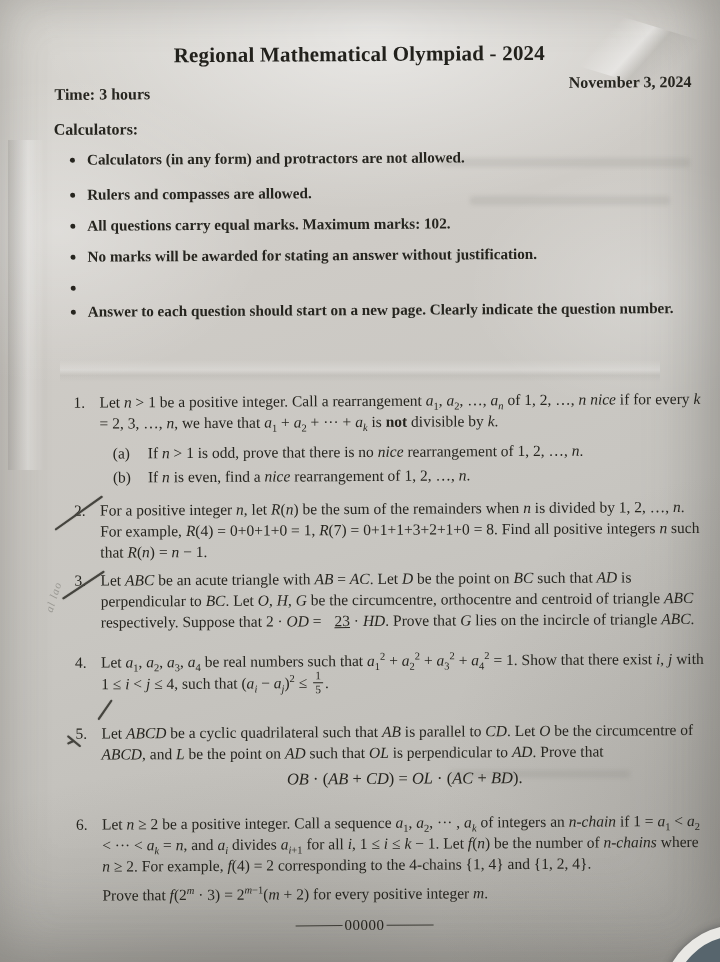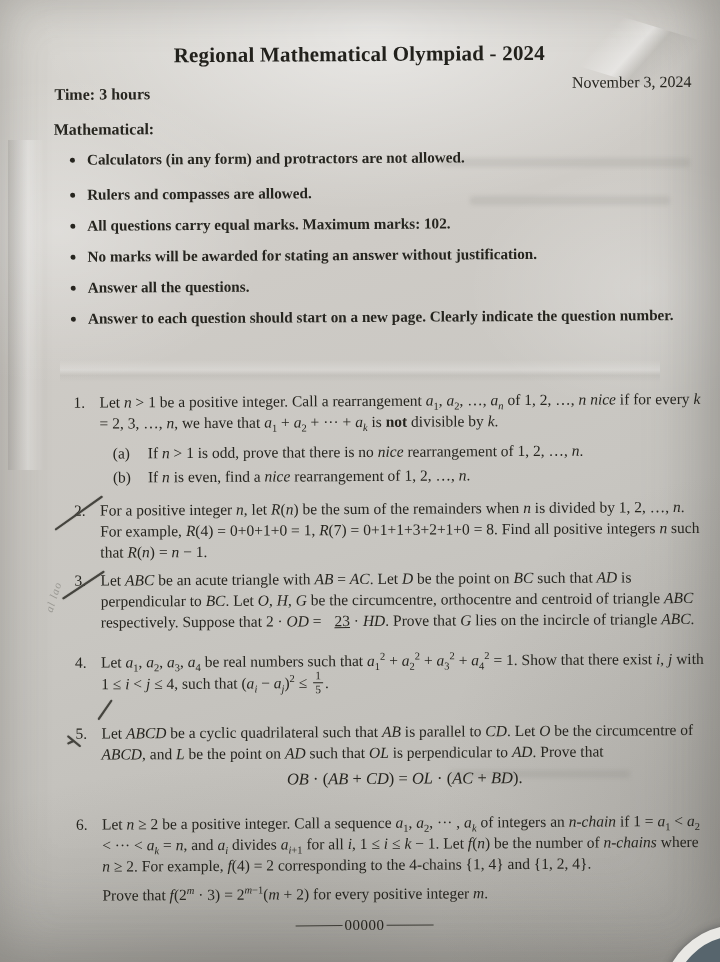--- a/index.html
+++ b/index.html
@@ -14,21 +14,21 @@
       radial-gradient(ellipse 420px 520px at 102% 88%, rgba(96,94,88,0.22), transparent 72%),
       radial-gradient(ellipse 640px 300px at 35% 102%, rgba(104,102,96,0.26), transparent 72%),
       linear-gradient(162deg, #d8d6d1 0%, #cecbc6 30%, #c8c6c1 55%, #c0beb9 80%, #b6b4af 100%);
     box-shadow: inset 0 0 50px rgba(92,90,84,0.30), inset -26px -40px 70px rgba(92,90,86,0.25);
   }
   .sheet { position:absolute; inset:0; transform:rotate(-0.35deg); transform-origin:50% 18%; }
 
   .title { position:absolute; top:28px; left:0; width:100%; text-align:center;
            font-size:21px; font-weight:bold; letter-spacing:0.2px; color:#22211c; }
   .time  { position:absolute; left:55px; top:84px;  font-size:16px; font-weight:bold;text-align:center; }
-  .date  { position:absolute; right:28px; top:75px; font-size:16px; font-weight:normal; }
+  .date  { position:absolute; right:28px; top:75px; font-size:16px; font-weight:bold; }
   .ins-label { position:absolute; left:54px; top:119px; font-size:16px; font-weight:bold; }
 
   .instructions { position:absolute; left:70px; top:148px; width:625px;
                   font-size:15.2px; font-weight:bold; line-height:20px; }
   .ins-item { display:flex; margin-bottom:11px; }
   .ins-item:first-child { margin-bottom:15px; }
   .bullet { flex:none; width:17px; padding-top:1px; }
   .bullet::after { content:""; display:block; width:5px; height:5px; margin-top:7px;
                    border-radius:50%; background:#26251f; }
 
@@ -92,42 +92,41 @@
   <div class="crease crease-mid"></div>
   <div class="ghost ghost1"></div>
   <div class="ghost ghost2"></div>
   <div class="ghost ghost3"></div>
 
   <div class="sheet">
 
     <h1 class="title">Regional Mathematical Olympiad - 2024</h1>
     <div class="time">Time: 3 hours</div>
     <div class="date">November 3, 2024</div>
-    <div class="ins-label">Mathematical:</div>
+    <div class="ins-label">Calculators:</div>
 
     <div class="instructions">
       <div class="ins-item">
         <span class="bullet"></span>
         <span>Calculators (in any form) and protractors are not allowed.</span>
       </div>
       <div class="ins-item">
         <span class="bullet"></span>
         <span>Rulers and compasses are allowed.</span>
       </div>
       <div class="ins-item">
         <span class="bullet"></span>
         <span>All questions carry equal marks. Maximum marks: 102.</span>
       </div>
       <div class="ins-item">
         <span class="bullet"></span>
         <span>No marks will be awarded for stating an answer without justification.</span>
       </div>
       <div class="ins-item">
         <span class="bullet"></span>
-        <span>Answer all the questions.</span>
       </div>
       <div class="ins-item">
         <span class="bullet"></span>
         <span>Answer to each question should start on a new page. Clearly indicate the question number.</span>
       </div>
     </div>
 
     <div class="question q1">
       <span class="qnum">1.</span>
       <div class="qbody">Let <i>n</i> &gt; 1 be a positive integer. Call a rearrangement <i>a</i><sub>1</sub>, <i>a</i><sub>2</sub>, …, <i>a</i><sub><i>n</i></sub> of 1, 2, …, <i>n</i> <i>nice</i> if for every <i>k</i> = 2, 3, …, <i>n</i>, we have that <i>a</i><sub>1</sub> + <i>a</i><sub>2</sub> + ··· + <i>a</i><sub><i>k</i></sub> is <b>not</b> divisible by <i>k</i>.</div>

